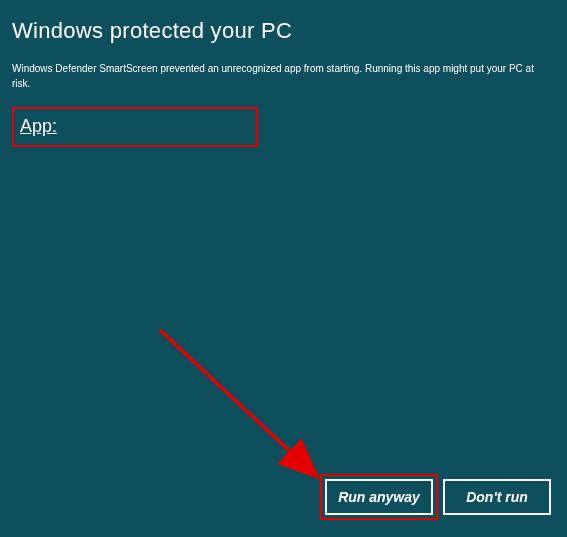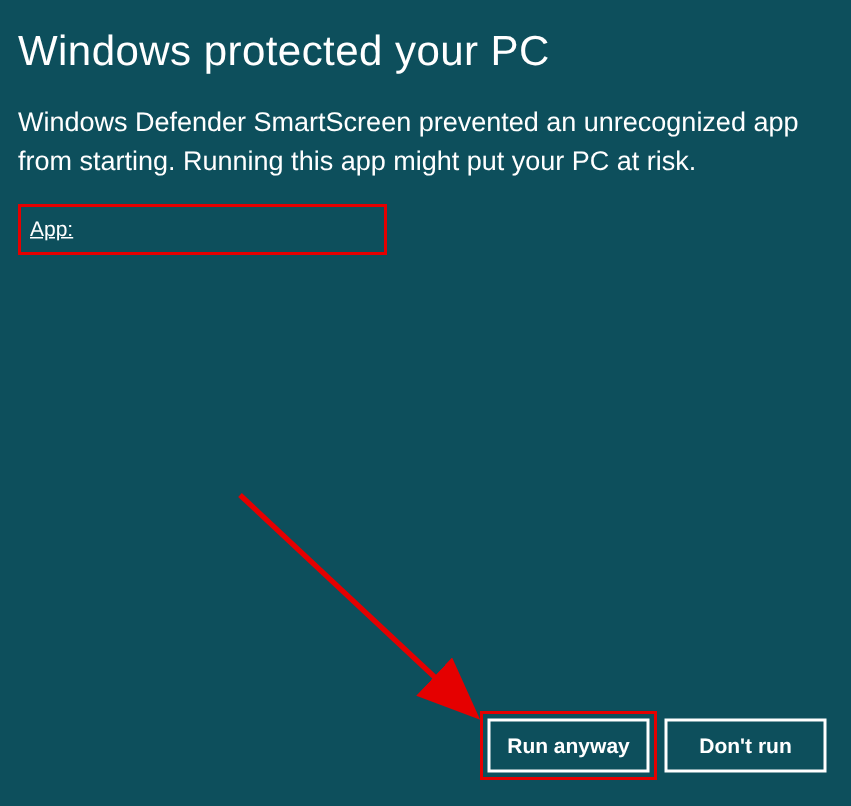--- a/index.html
+++ b/index.html
@@ -15,39 +15,39 @@
       color: #ffffff;
       position: relative;
       overflow: hidden;
     }
     .container {
       padding: 18px 12px 12px 12px;
       height: 100%;
       position: relative;
     }
     .title {
-      font-size: 28px;
+      font-size: 22px;
       font-weight: 300;
       margin-bottom: 18px;
       letter-spacing: 0.3px;
     }
     .description {
-      font-size: 18px;
+      font-size: 10px;
       line-height: 1.45;
       margin-bottom: 16px;
       font-weight: 400;
     }
     .details-box {
       border: 2px solid #e50000;
       padding: 4px 6px 6px 6px;
       display: inline-block;
       min-width: 246px;
     }
     .detail-row {
-      font-size: 14px;
+      font-size: 18px;
       line-height: 1.45;
       display: flex;
       text-decoration: underline;
     }
     .detail-label {
       width: 70px;
       display: inline-block;
     }
     .detail-value {
       display: inline-block;
@@ -63,20 +63,21 @@
       background: transparent;
       border: 2px solid #ffffff;
       color: #ffffff;
       font-family: inherit;
       font-size: 14px;
       font-weight: 600;
       padding: 8px 0;
       width: 108px;
       text-align: center;
       cursor: pointer;
+      font-style: italic;
     }
     .highlight-primary {
       outline: 2px solid #e50000;
       outline-offset: 3px;
     }
     .arrow-svg {
       position: absolute;
       left: 150px;
       top: 320px;
       pointer-events: none;

